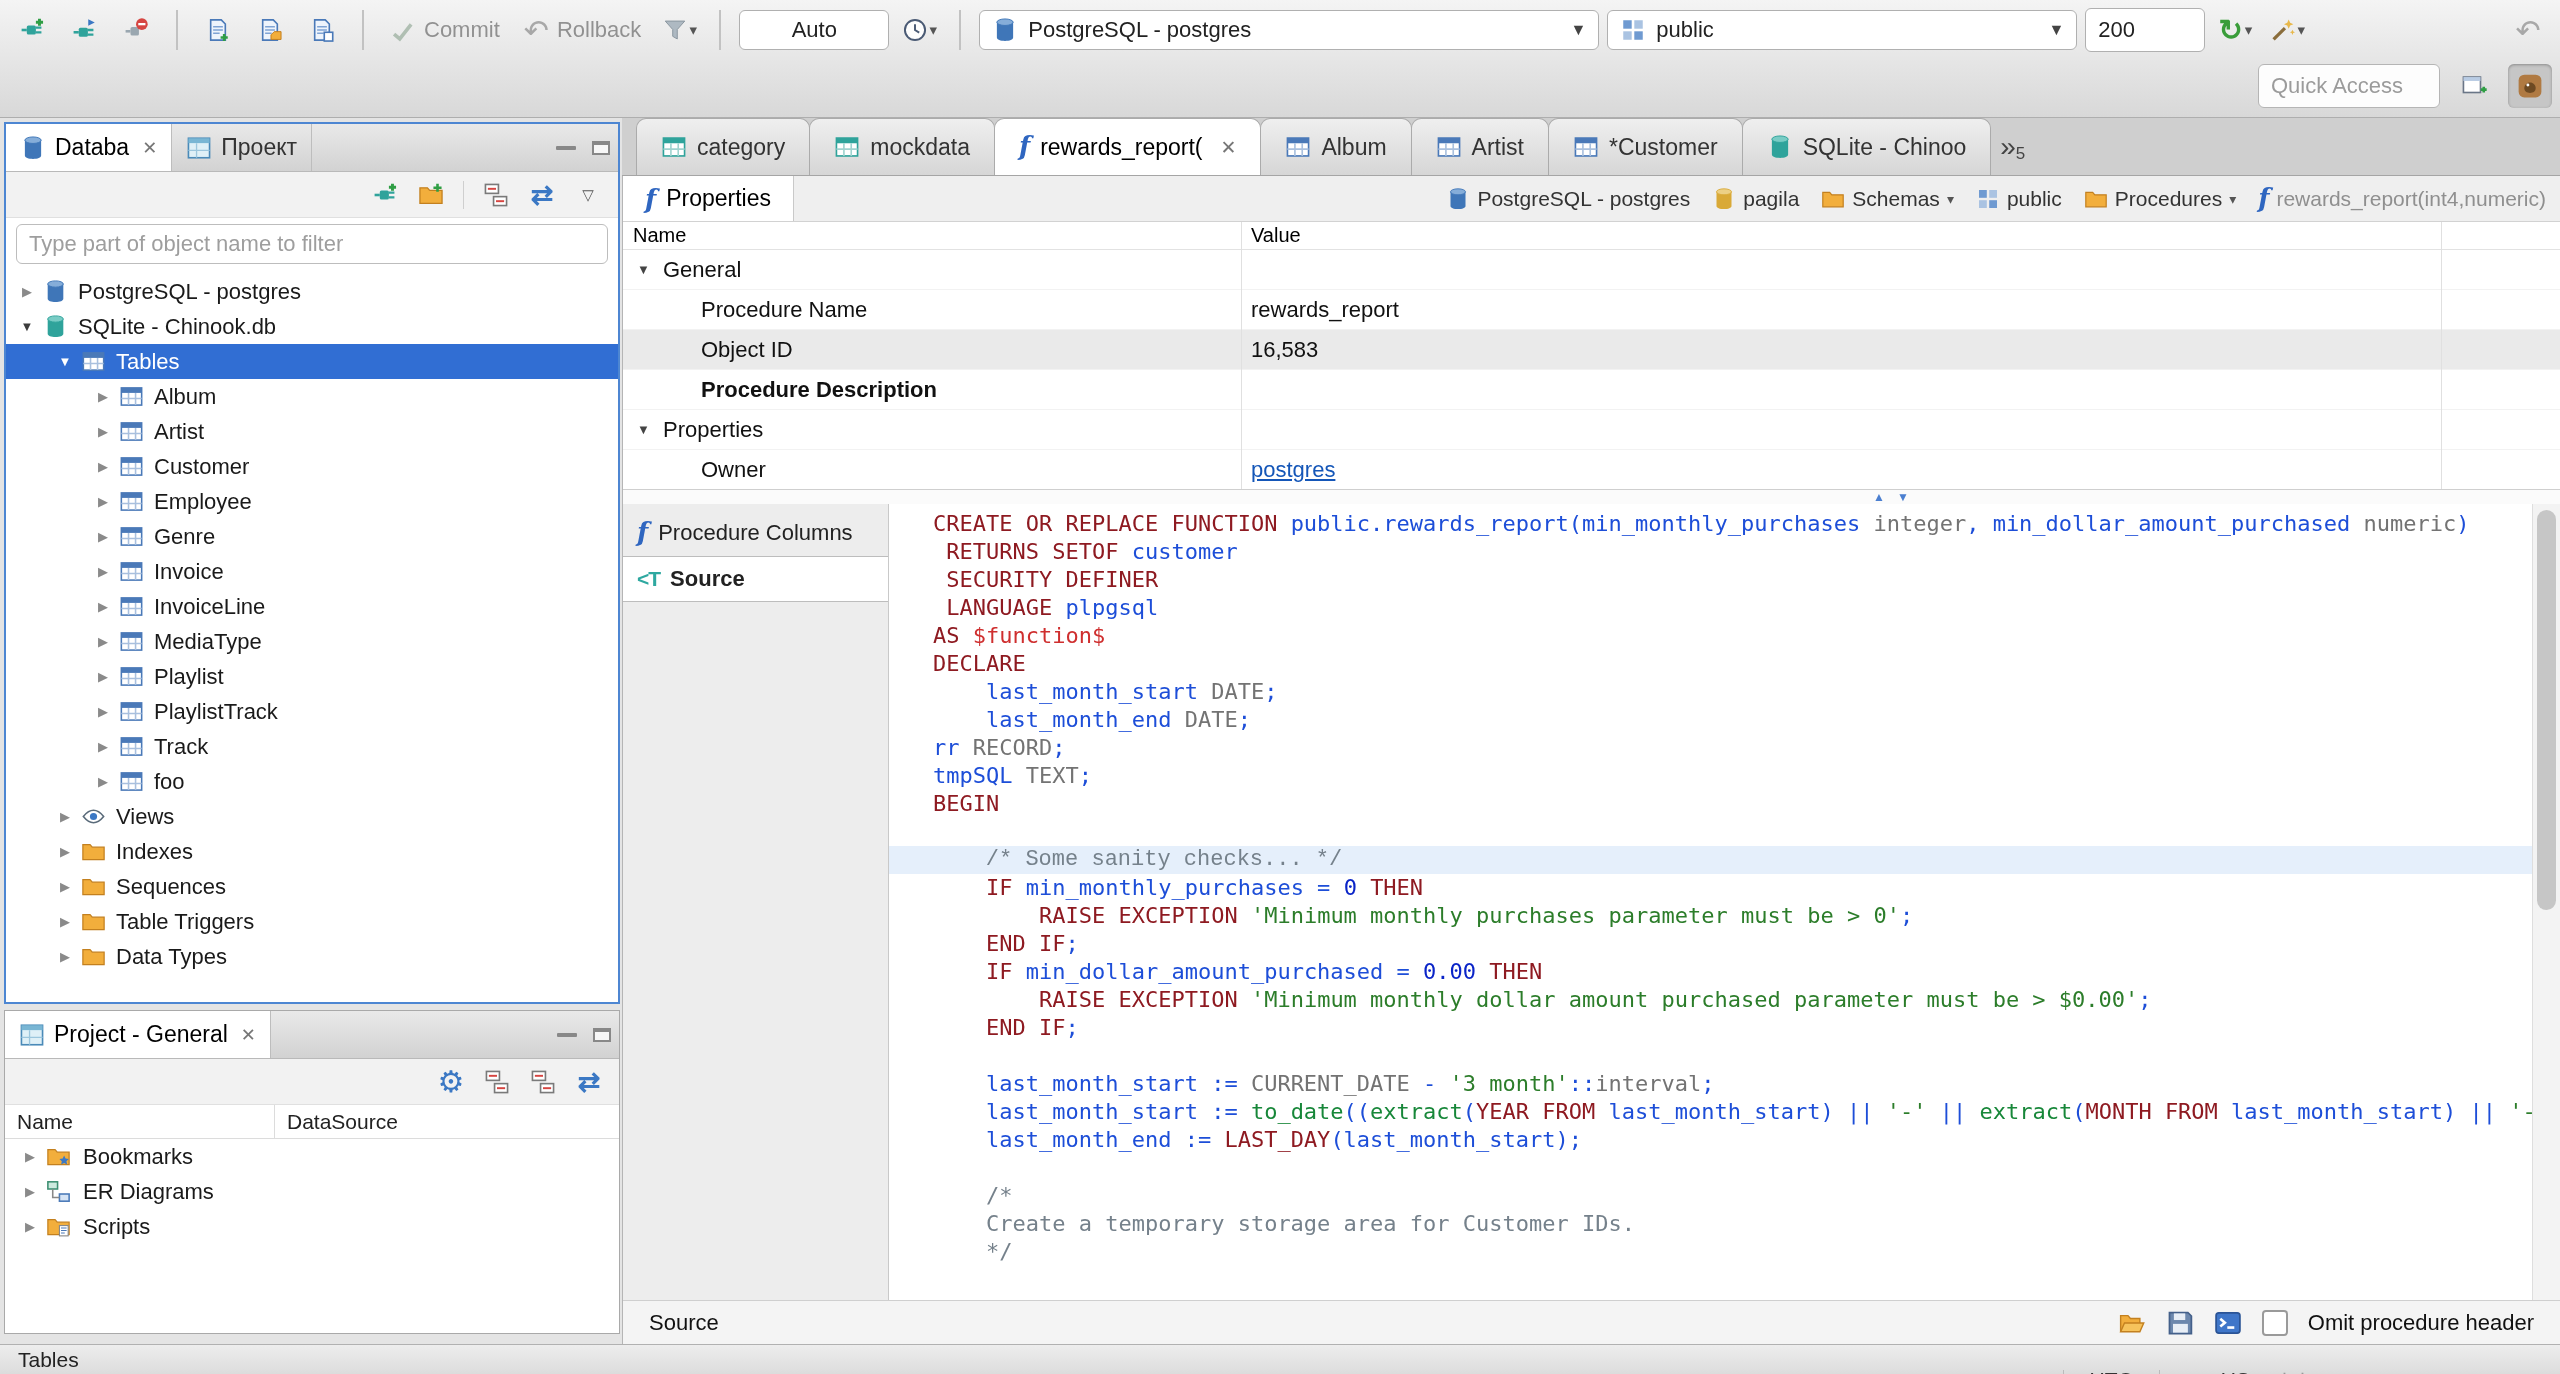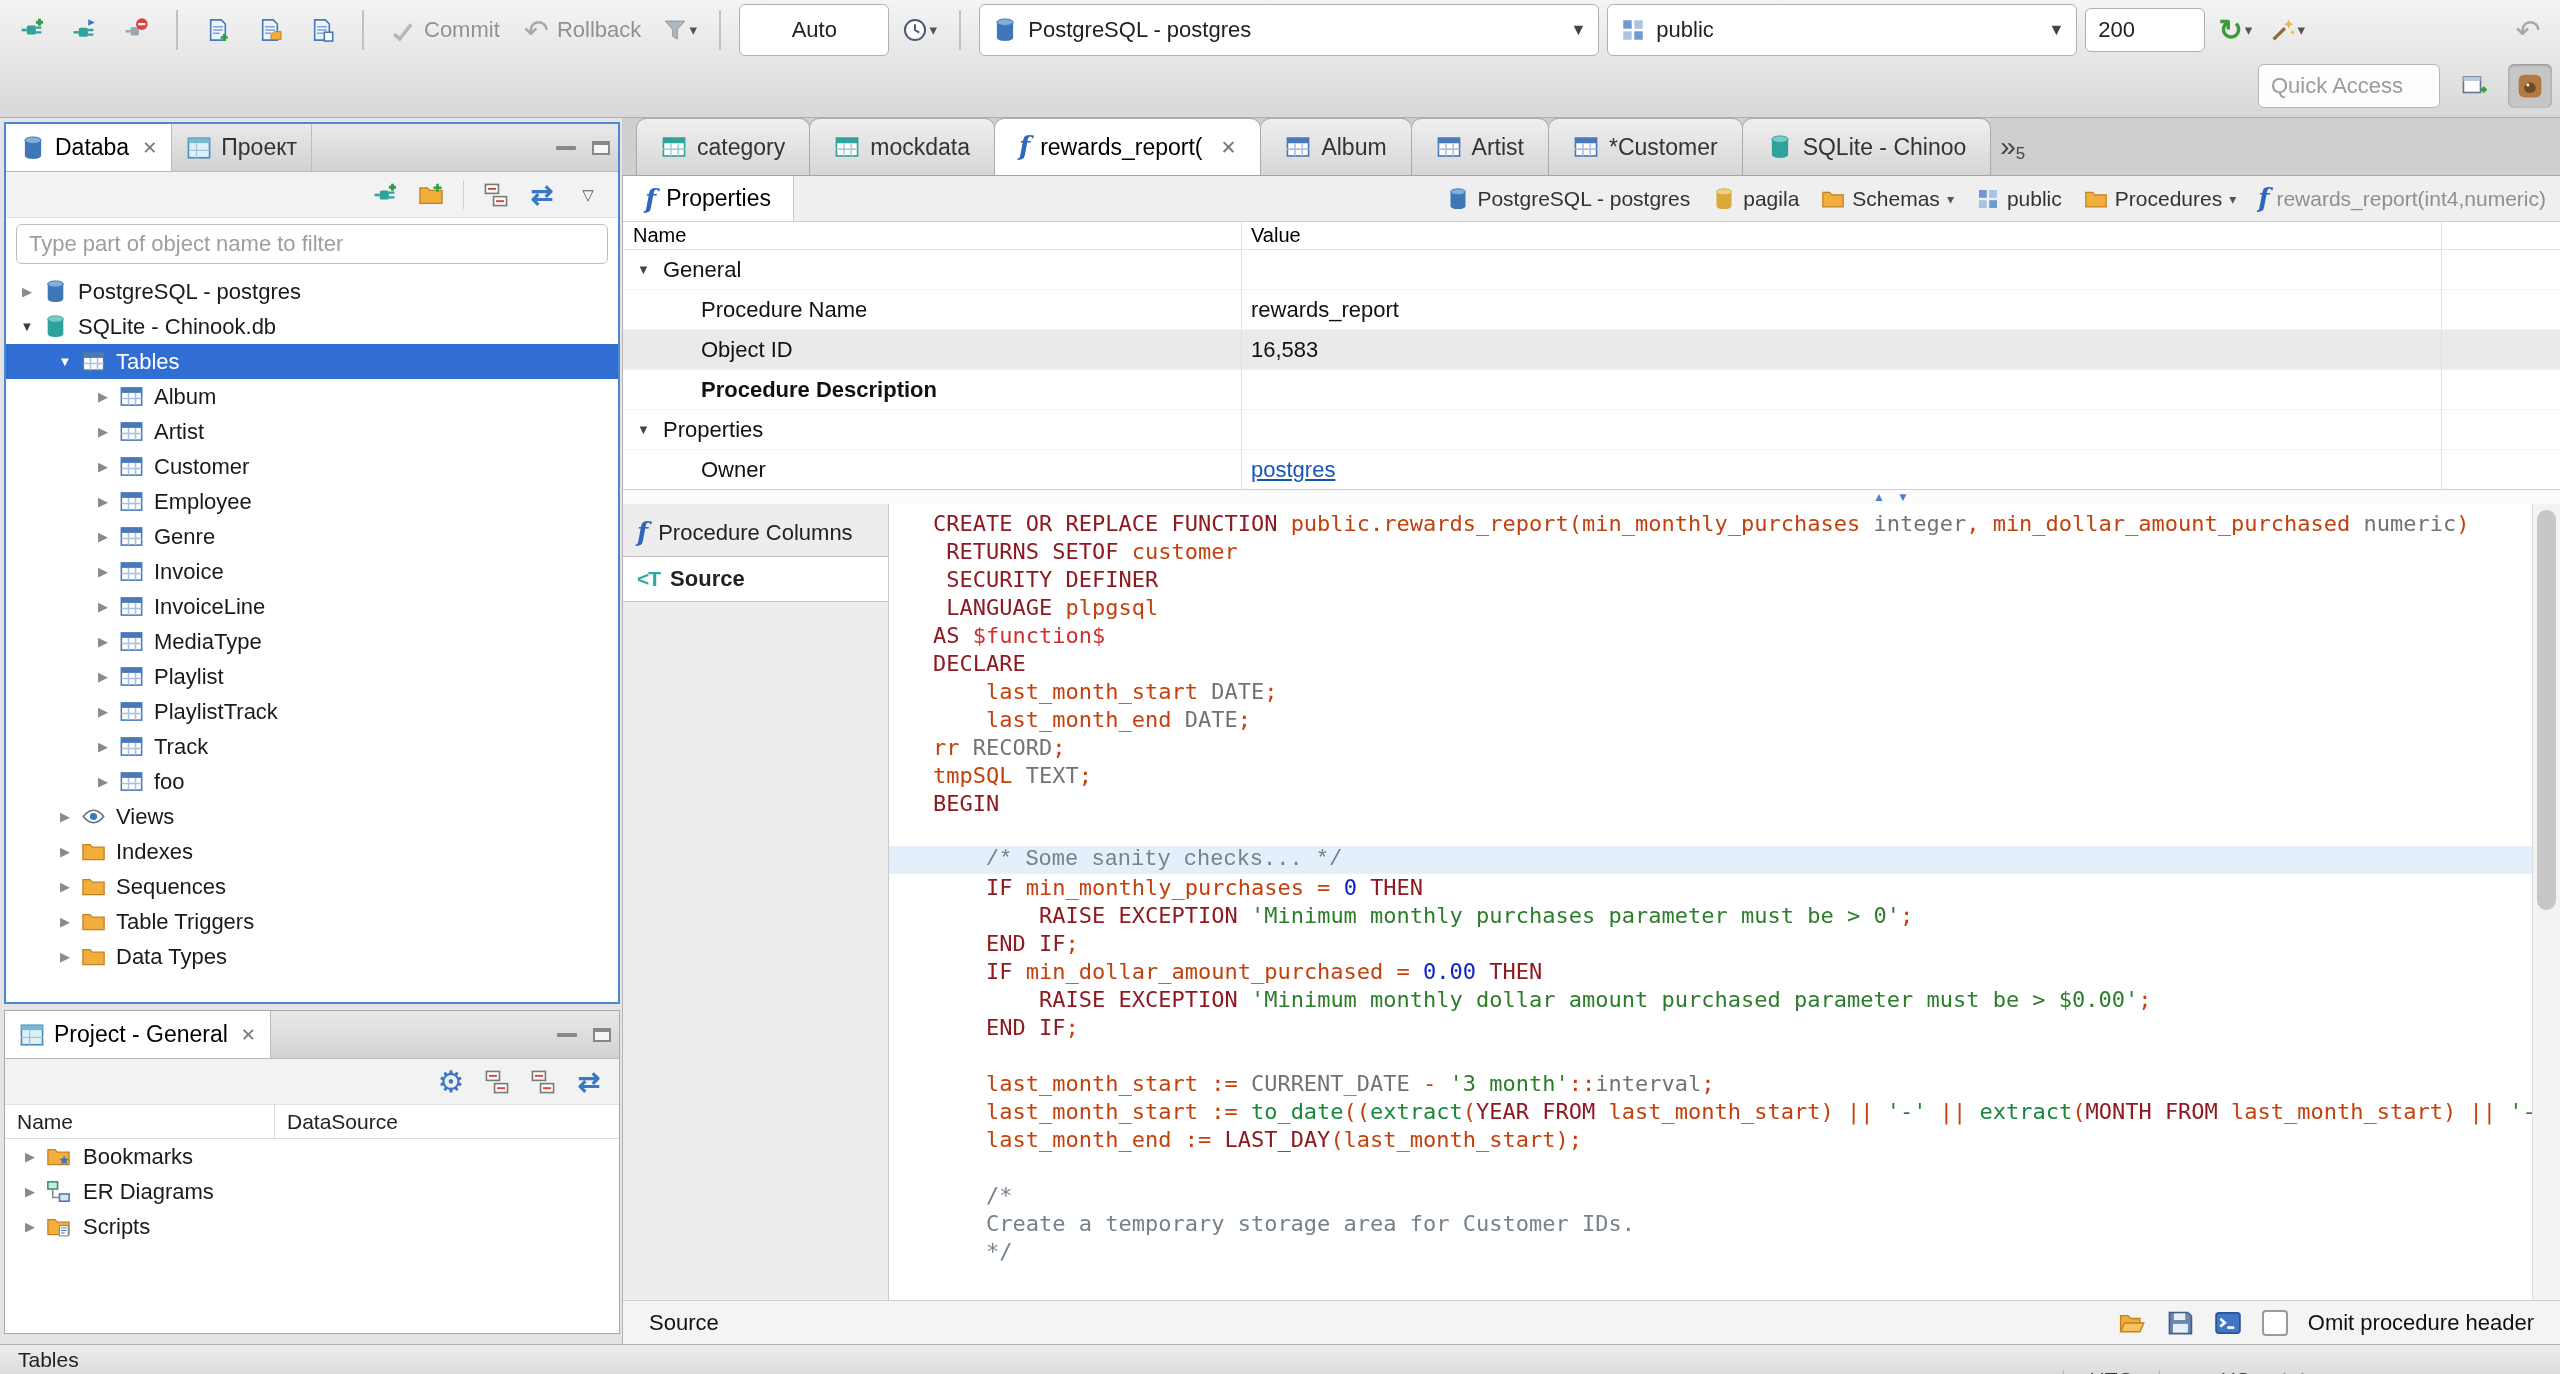--- a/index.html
+++ b/index.html
@@ -10,21 +10,21 @@
   #toolbar { position:absolute; left:0; top:0; width:2560px; height:118px;
              background:linear-gradient(#f4f4f4,#d8d8d8); border-bottom:1px solid #aeaeae; }
   .tb-row1 { height:60px; display:flex; align-items:center; padding:0 10px; gap:8px; }
   .tb-row2 { height:56px; position:relative; }
   .tb-icon { width:44px; height:44px; display:inline-flex; align-items:center; justify-content:center; border-radius:6px; flex:none; }
   .tb-icon svg, .pt-icon svg { width:30px; height:30px; display:block; }
   .tb-sep { width:2px; height:40px; background:#c2c2c2; margin:0 10px; flex:none; }
   .tb-btn { display:flex; align-items:center; gap:8px; color:#222; font-size:22px; padding:0 8px; background:none; border:none; font-family:inherit; }
   .disabled { opacity:.45; filter:grayscale(.7); }
   .caret { font-size:15px; color:#555; margin-left:2px; }
-  .combo { height:52px; background:#fff; border:1px solid #b0b0b0; border-radius:6px; display:flex; align-items:center; gap:10px; padding:7px 12px; font-size:22px; color:#222; flex:none; }
+  .combo { height:40px; background:#fff; border:1px solid #b0b0b0; border-radius:6px; display:flex; align-items:center; gap:10px; padding:7px 12px; font-size:22px; color:#222; flex:none; }
   .combo .dd { margin-left:auto; color:#444; font-size:16px; }
   .combo.auto { width:150px; justify-content:center; }
   .combo.conn { width:620px; }
   .combo.schema { width:470px; }
   .fetch { width:120px; height:44px; border:1px solid #b0b0b0; border-radius:6px; font-size:22px; padding:0 12px; color:#222; font-family:inherit; }
   .qa-wrap { position:absolute; right:8px; top:4px; display:flex; align-items:center; gap:12px; }
   .qa { width:182px; height:44px; border:1px solid #b5b5b5; border-radius:6px; background:#fdfdfd; font-size:22px; padding:0 12px; color:#333; font-family:inherit; }
   .qa::placeholder { color:#9b9b9b; }
   input::placeholder { color:#9e9e9e; }
   .beaver-active { background:#c6c6c6; box-shadow:inset 0 1px 3px rgba(0,0,0,.3); }
@@ -138,21 +138,21 @@
           font-family:"DejaVu Sans Mono", monospace; font-size:22px; line-height:28px; overflow:hidden; }
   .cline { height:28px; white-space:pre; }
   .cline.hl { background:#e5effb; margin-left:-44px; padding-left:44px;font-family:Liberation Mono, monospace; }
   .tok-kw { color:#8e1a21; }
   .tok-ty { color:#737373; }
   .tok-st { color:#2c7d2a; }
   .tok-nu { color:#0a24c8; }
   .tok-co { color:#75818b; }
   .tok-fn { color:#178739; }
   .tok-dl { color:#cf2f2f; }
-  .tok-pl { color:#c2410c; }
+  .tok-pl { color:#1d4ed8; }
   .vscroll { position:absolute; right:0; top:0; bottom:0; width:28px; background:#f3f3f3; border-left:1px solid #dedede; }
   .vscroll .thumb { position:absolute; left:4px; right:4px; top:6px; height:400px; background:#c6c6c6; border-radius:10px; }
 
   .editor-statusbar { height:44px; flex:none; background:#f4f4f4; border-top:1px solid #cfcfcf;
                       display:flex; align-items:center; padding:0 26px; font-size:22px; color:#111; }
   .es-right { margin-left:auto; display:flex; align-items:center; gap:20px; }
   .es-right .icn svg { width:28px; height:28px; }
   .cb { width:26px; height:26px; background:#fff; border:2px solid #9a9a9a; border-radius:4px; flex:none; }
 </style>
 </head>

